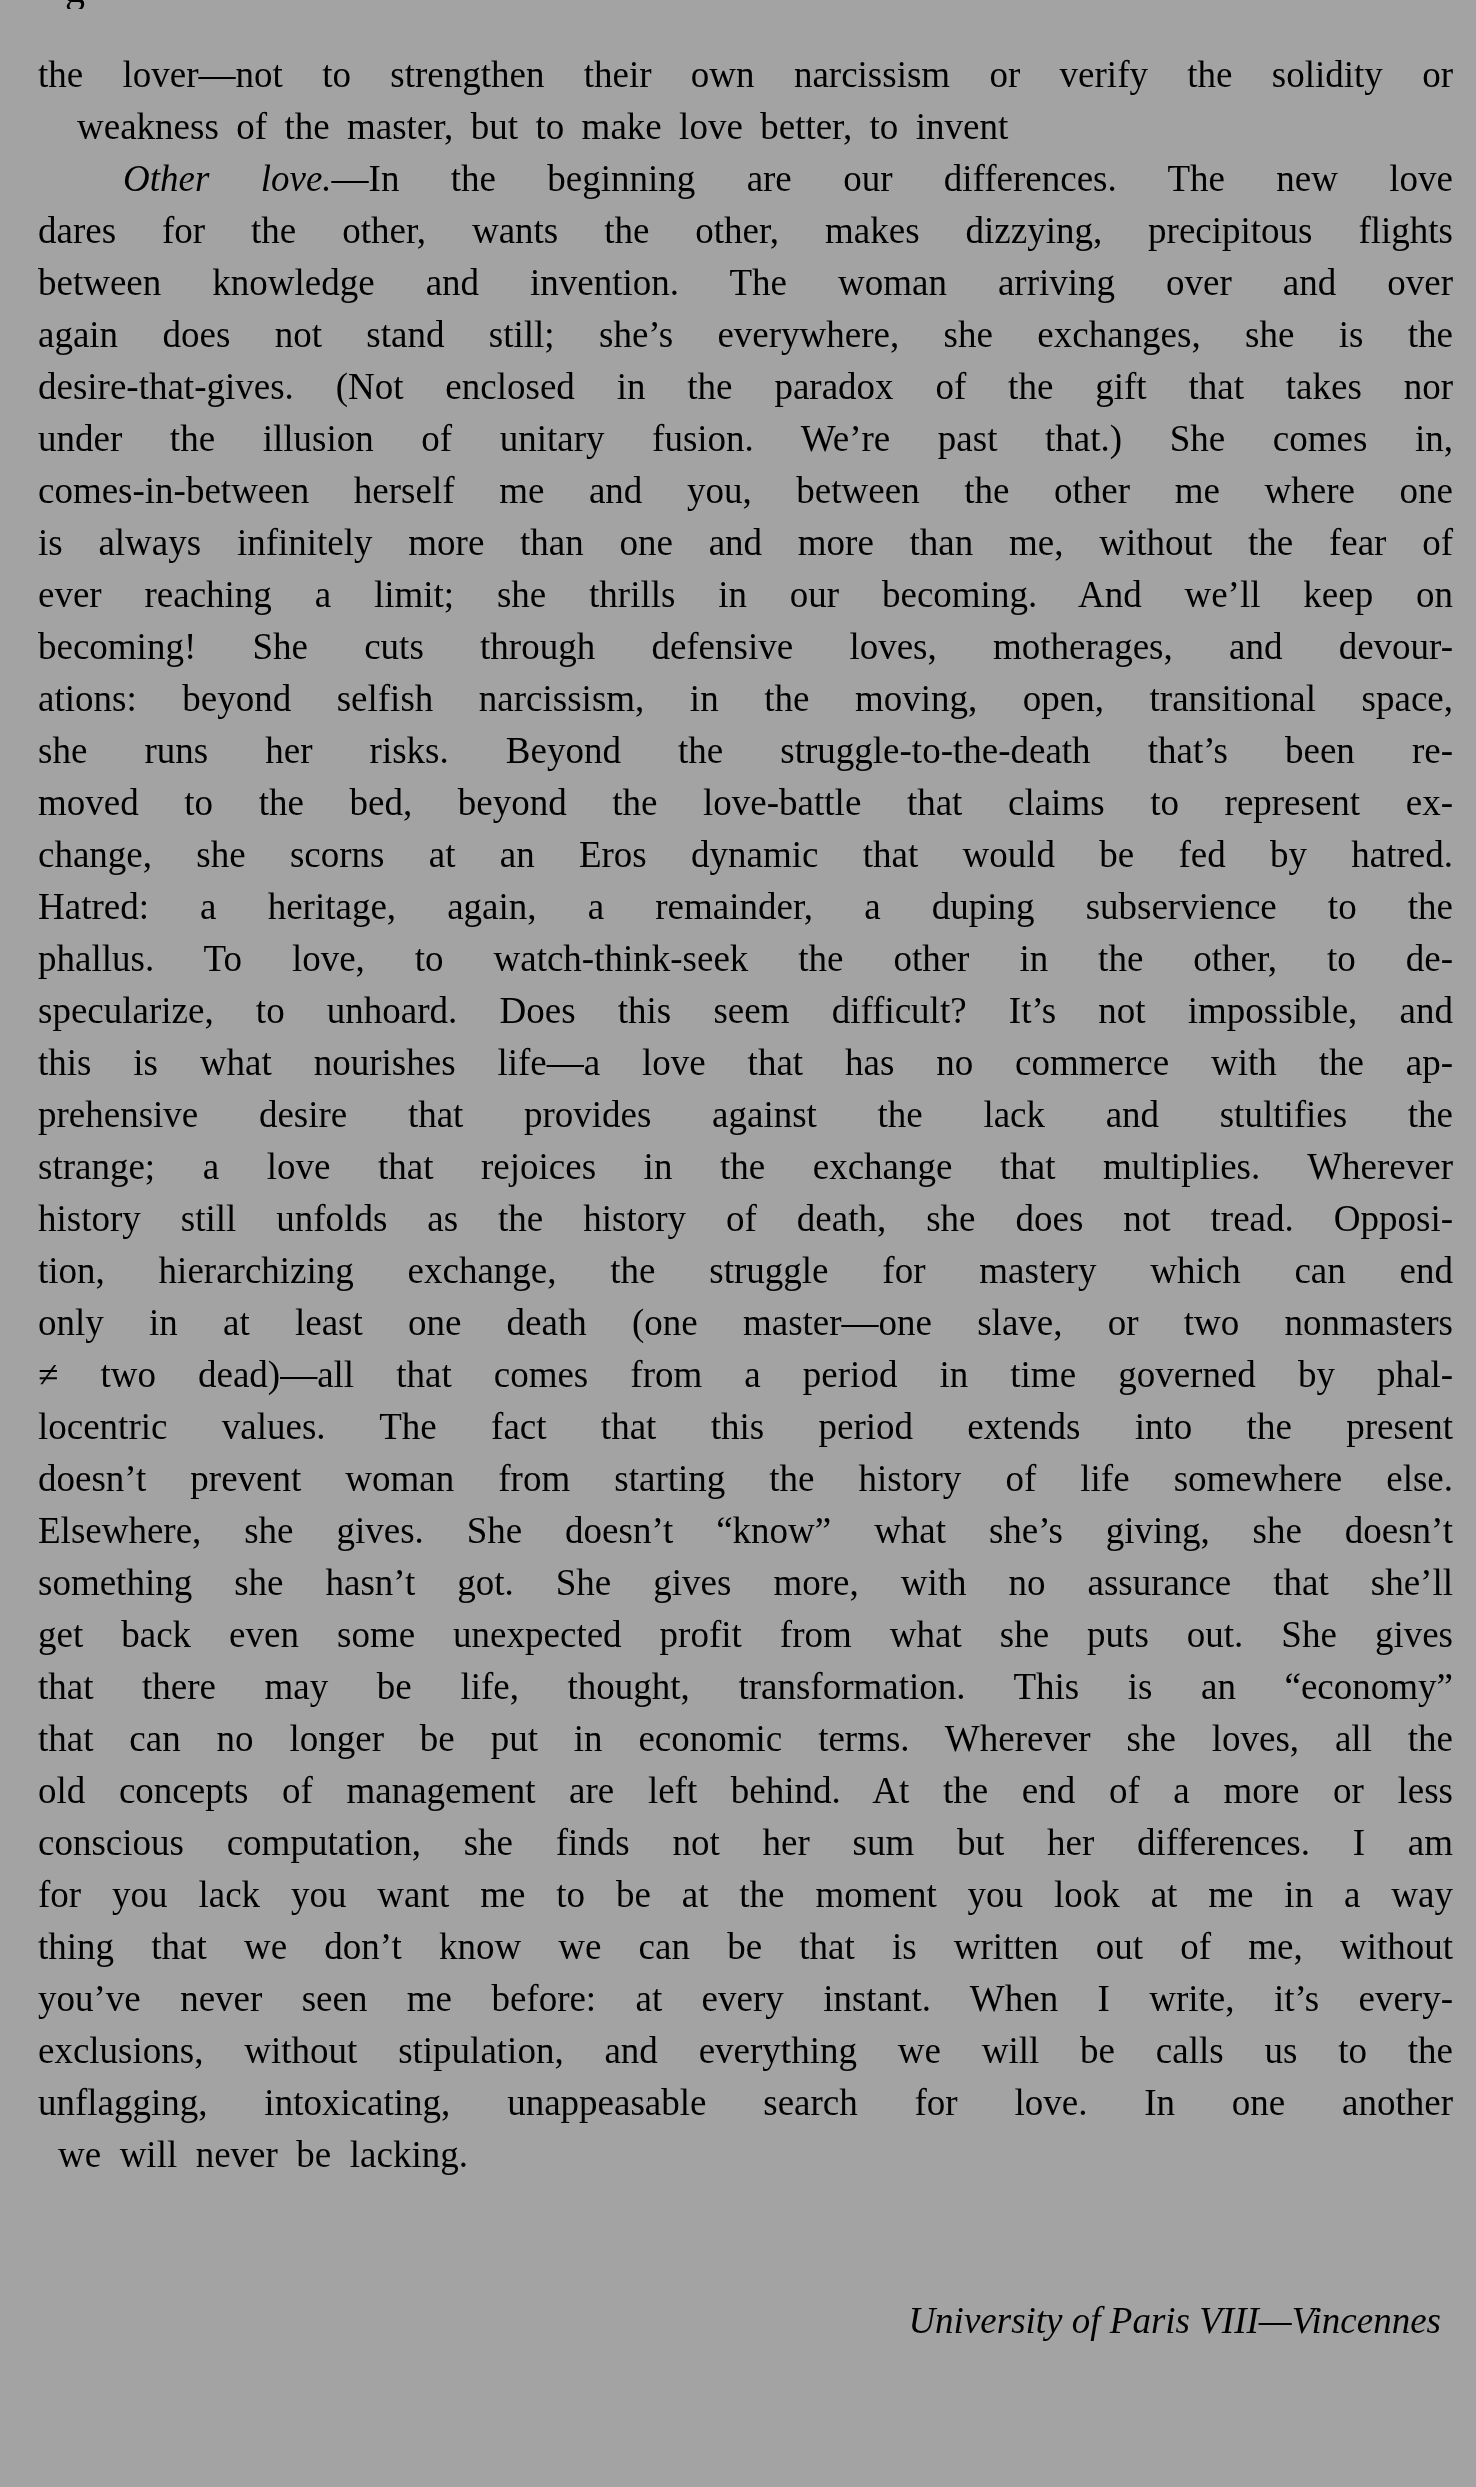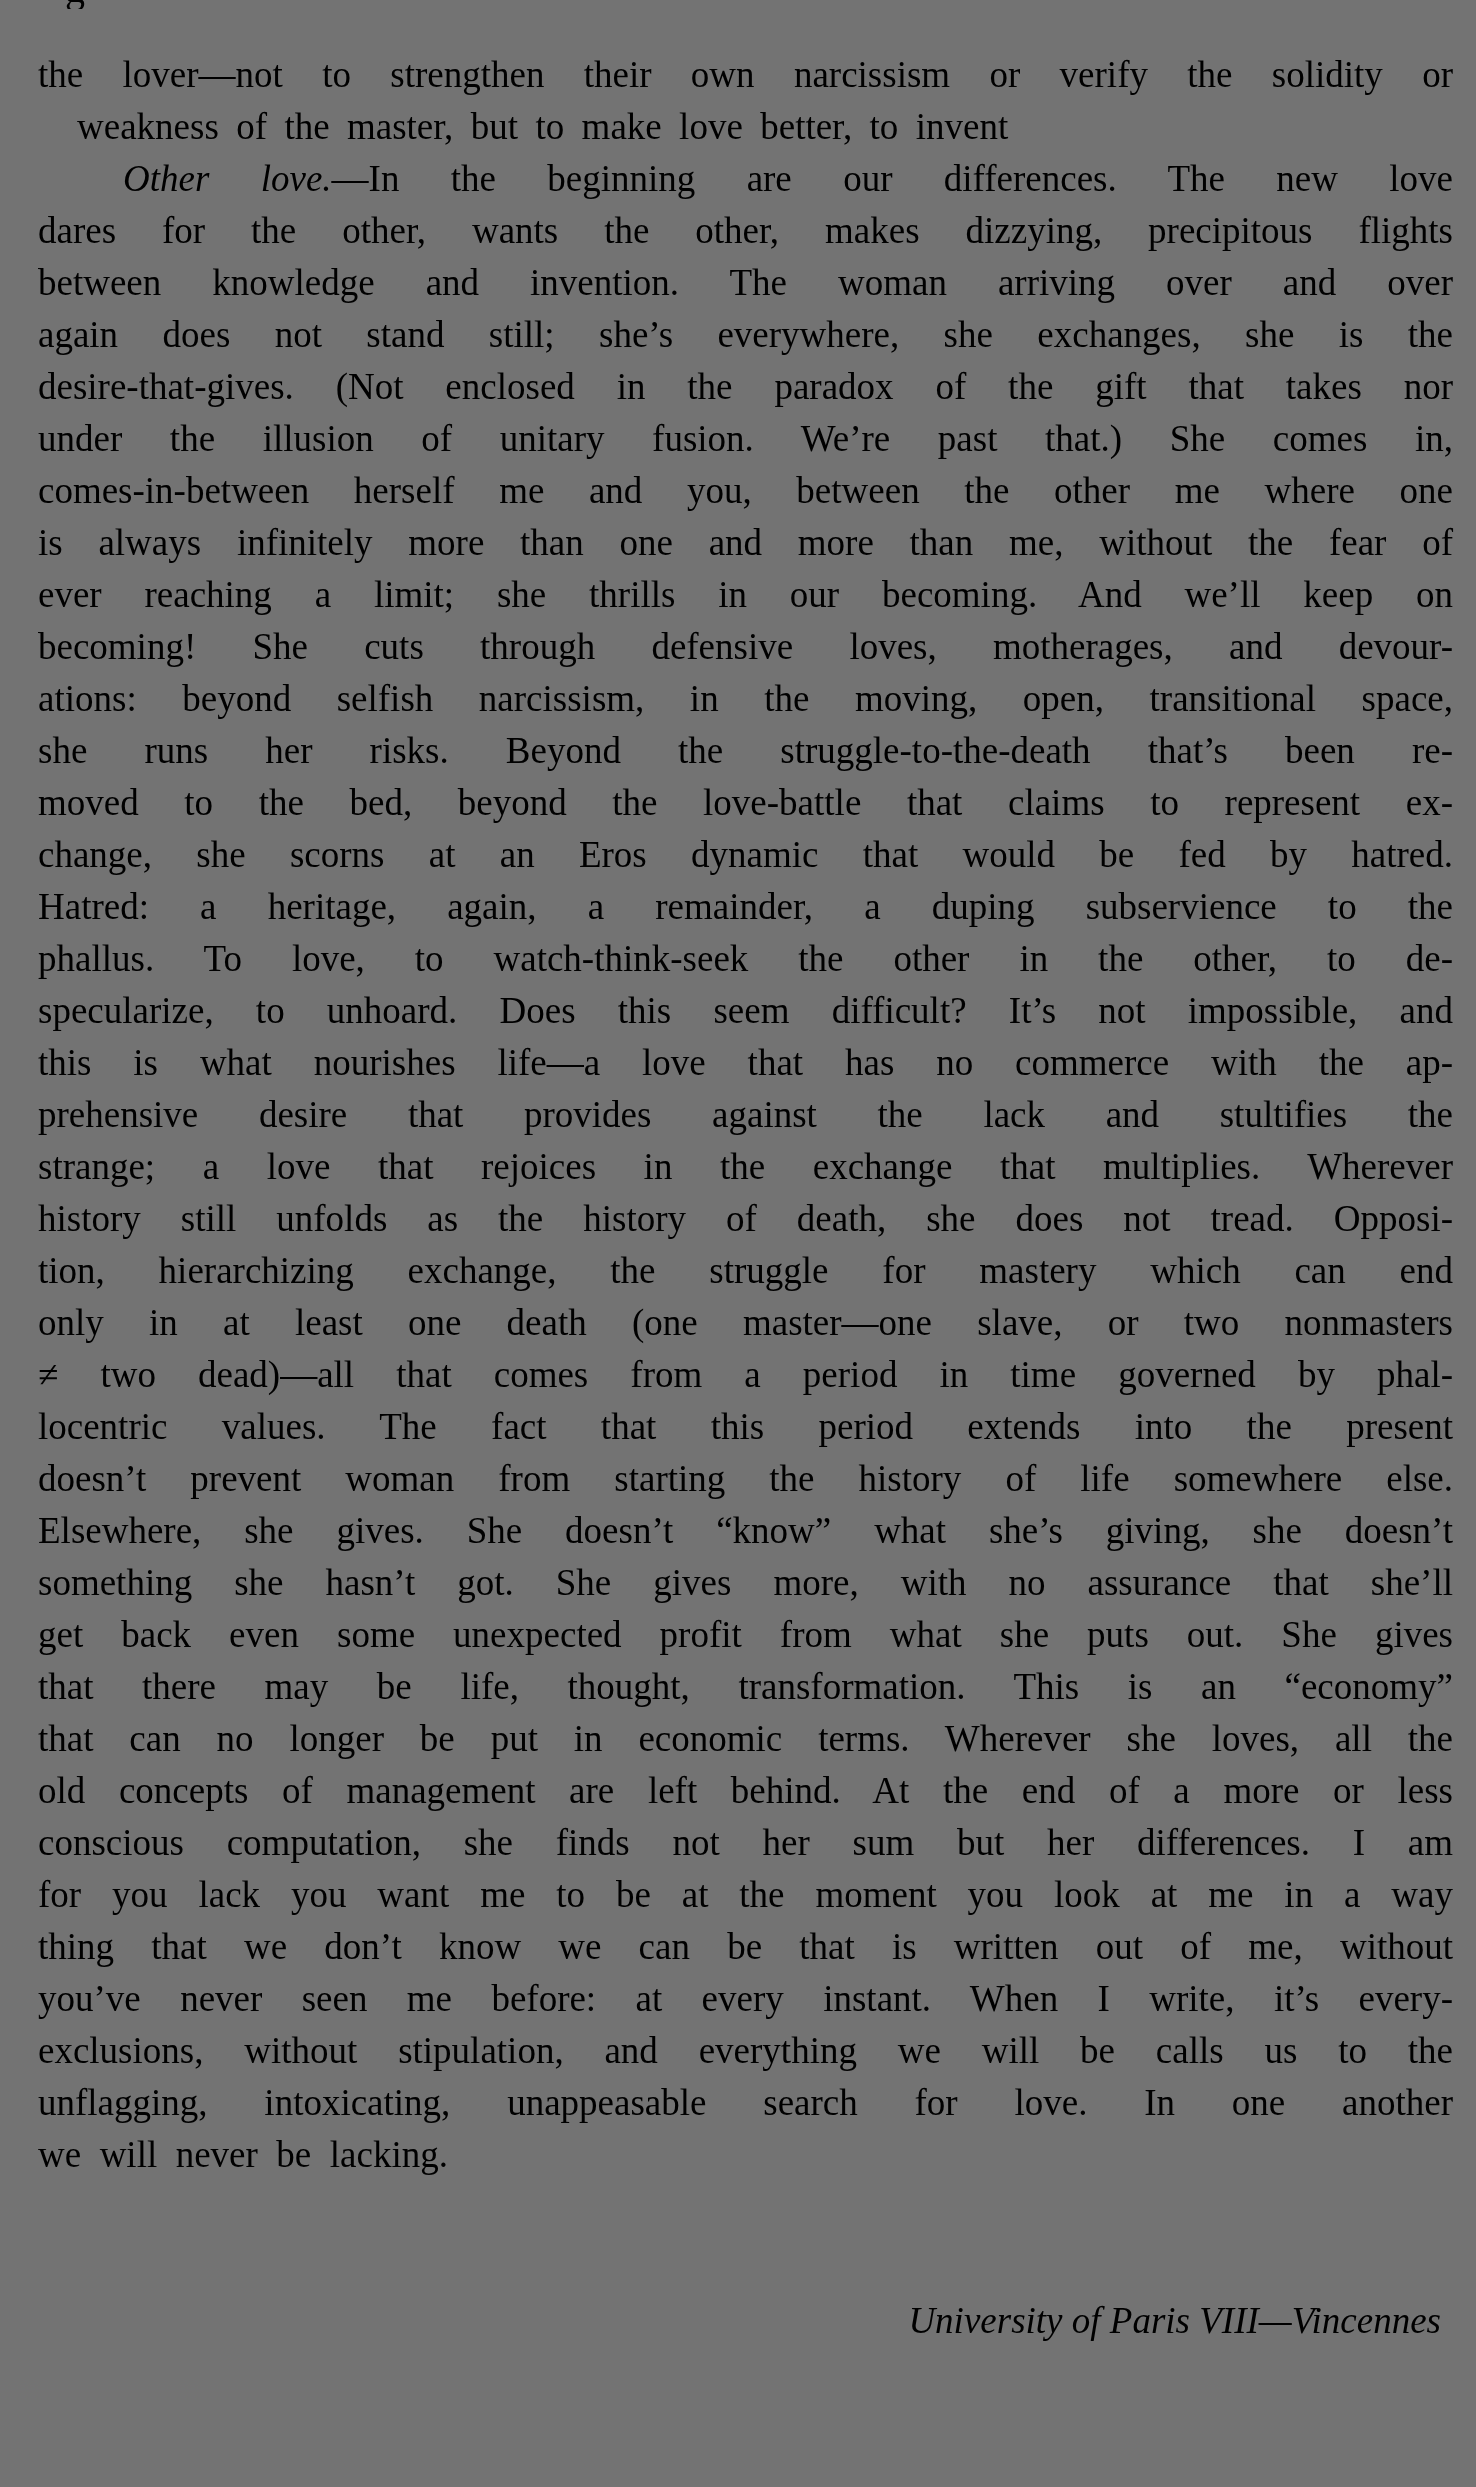--- a/index.html
+++ b/index.html
@@ -7,21 +7,21 @@
     padding: 0;
     width: 1477px;
     height: 2487px;
     background: #ffffff;
     overflow: hidden;
   }
   .page {
     position: relative;
     width: 1477px;
     height: 2487px;
-    background: #737373;
+    background: #a3a3a3;
     color: #000000;
     font-family: "Liberation Serif", serif;
   }
   
   .header-remnant {
     position: absolute;
     left: 65px;
     top: 0;
     width: 36px;
     height: 9.3px;
@@ -108,21 +108,21 @@
       <div class="line just">get back even some unexpected profit from what she puts out. She gives</div>
       <div class="line just">that there may be life, thought, transformation. This is an “economy”</div>
       <div class="line just">that can no longer be put in economic terms. Wherever she loves, all the</div>
       <div class="line just">old concepts of management are left behind. At the end of a more or less</div>
       <div class="line just">conscious computation, she finds not her sum but her differences. I am</div>
       <div class="line just">for you lack you want me to be at the moment you look at me in a way</div>
       <div class="line just">thing that we don’t know we can be that is written out of me, without</div>
       <div class="line just">you’ve never seen me before: at every instant. When I write, it’s every-</div>
       <div class="line just">exclusions, without stipulation, and everything we will be calls us to the</div>
       <div class="line just">unflagging, intoxicating, unappeasable search for love. In one another</div>
-      <div class="line ragged" style="word-spacing: 0.25em;">we will never be lacking.</div>
+      <div class="line ragged" style="word-spacing: 0.25em; margin-left: 20px;">we will never be lacking.</div>
     </div>
 
   <div class="attribution">
     <em>University of Paris VIII—Vincennes</em>
   </div>
 
 </div>
 
 
 </body></html>

